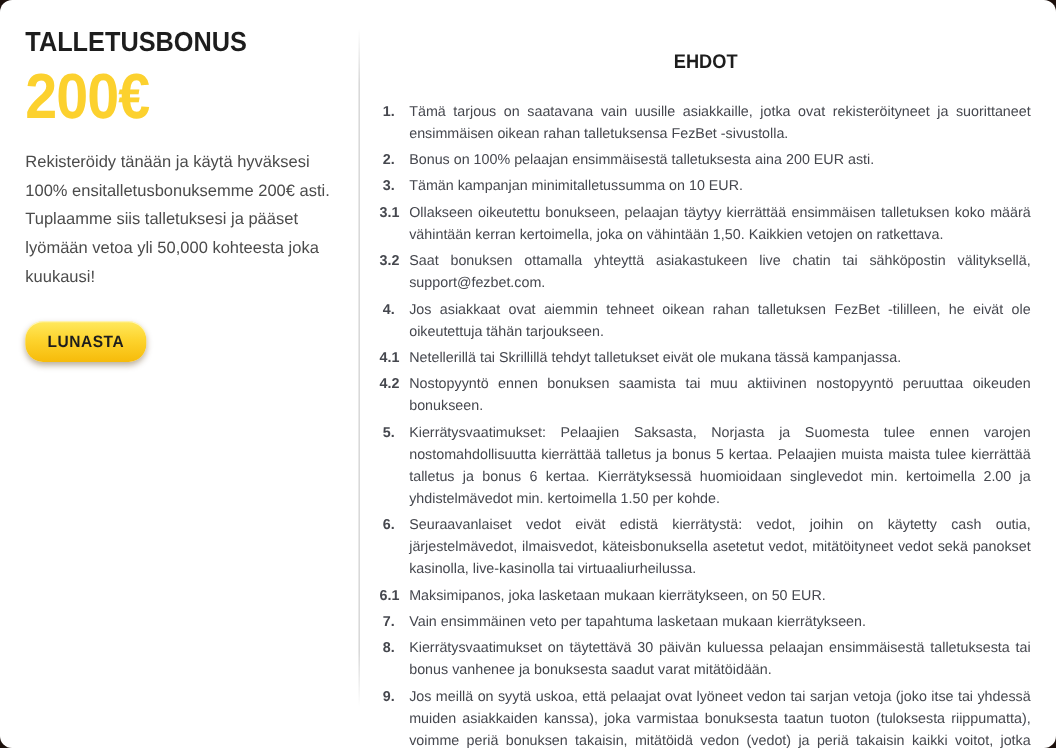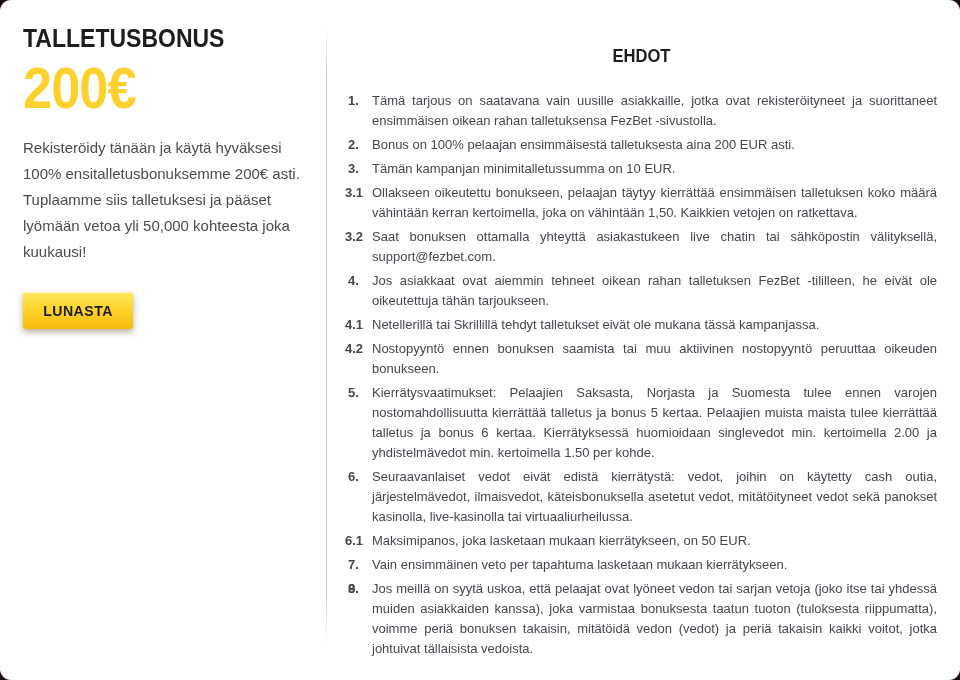--- a/index.html
+++ b/index.html
@@ -35,21 +35,21 @@
   }
   .promo-desc {
     margin-top:18px;
     width:286px;
     font-size:15px; line-height:26px; color:#4b4b4b;
   }
   .cta-btn {
     margin-top:27px;
     display:flex; align-items:center; justify-content:center;
     width:110px; height:37px;
-    border:none; border-radius:2px;
+    border:none; border-radius:16px;
     font-family:"Liberation Sans", sans-serif;
     font-size:15px; font-weight:700; letter-spacing:0.5px;
     color:#1d1d1d;
     background:linear-gradient(to bottom, #ffe95e 0%, #fdd42e 45%, #f6bb0a 100%);
     box-shadow:0 3px 6px rgba(80,50,0,0.40), inset 0 1px 0 rgba(255,255,255,0.6);
     cursor:pointer;
   }
   .cta-btn span { transform:scaleX(0.94); display:inline-block; }
   
   .divider {
@@ -162,20 +162,21 @@
     <span class="txt">Maksimipanos, joka lasketaan mukaan kierrätykseen, on 50 EUR.</span>
   </div>
 
   <div class="term main">
     <span class="num">7.</span>
     <span class="txt">Vain ensimmäinen veto per tapahtuma lasketaan mukaan kierrätykseen.</span>
   </div>
 
   <div class="term main">
     <span class="num">8.</span>
+    <span class="txt">Kierrätysvaatimukset on täytettävä 30 päivän kuluessa pelaajan ensimmäisestä talletuksesta tai bonus vanhenee ja bonuksesta saadut varat mitätöidään.</span>
   </div>
 
   <div class="term main">
     <span class="num">9.</span>
     <span class="txt">Jos meillä on syytä uskoa, että pelaajat ovat lyöneet vedon tai sarjan vetoja (joko itse tai yhdessä muiden asiakkaiden kanssa), joka varmistaa bonuksesta taatun tuoton (tuloksesta riippumatta), voimme periä bonuksen takaisin, mitätöidä vedon (vedot) ja periä takaisin kaikki voitot, jotka johtuivat tällaisista vedoista.</span>
   </div>
 
 </div>
   </div>
 

